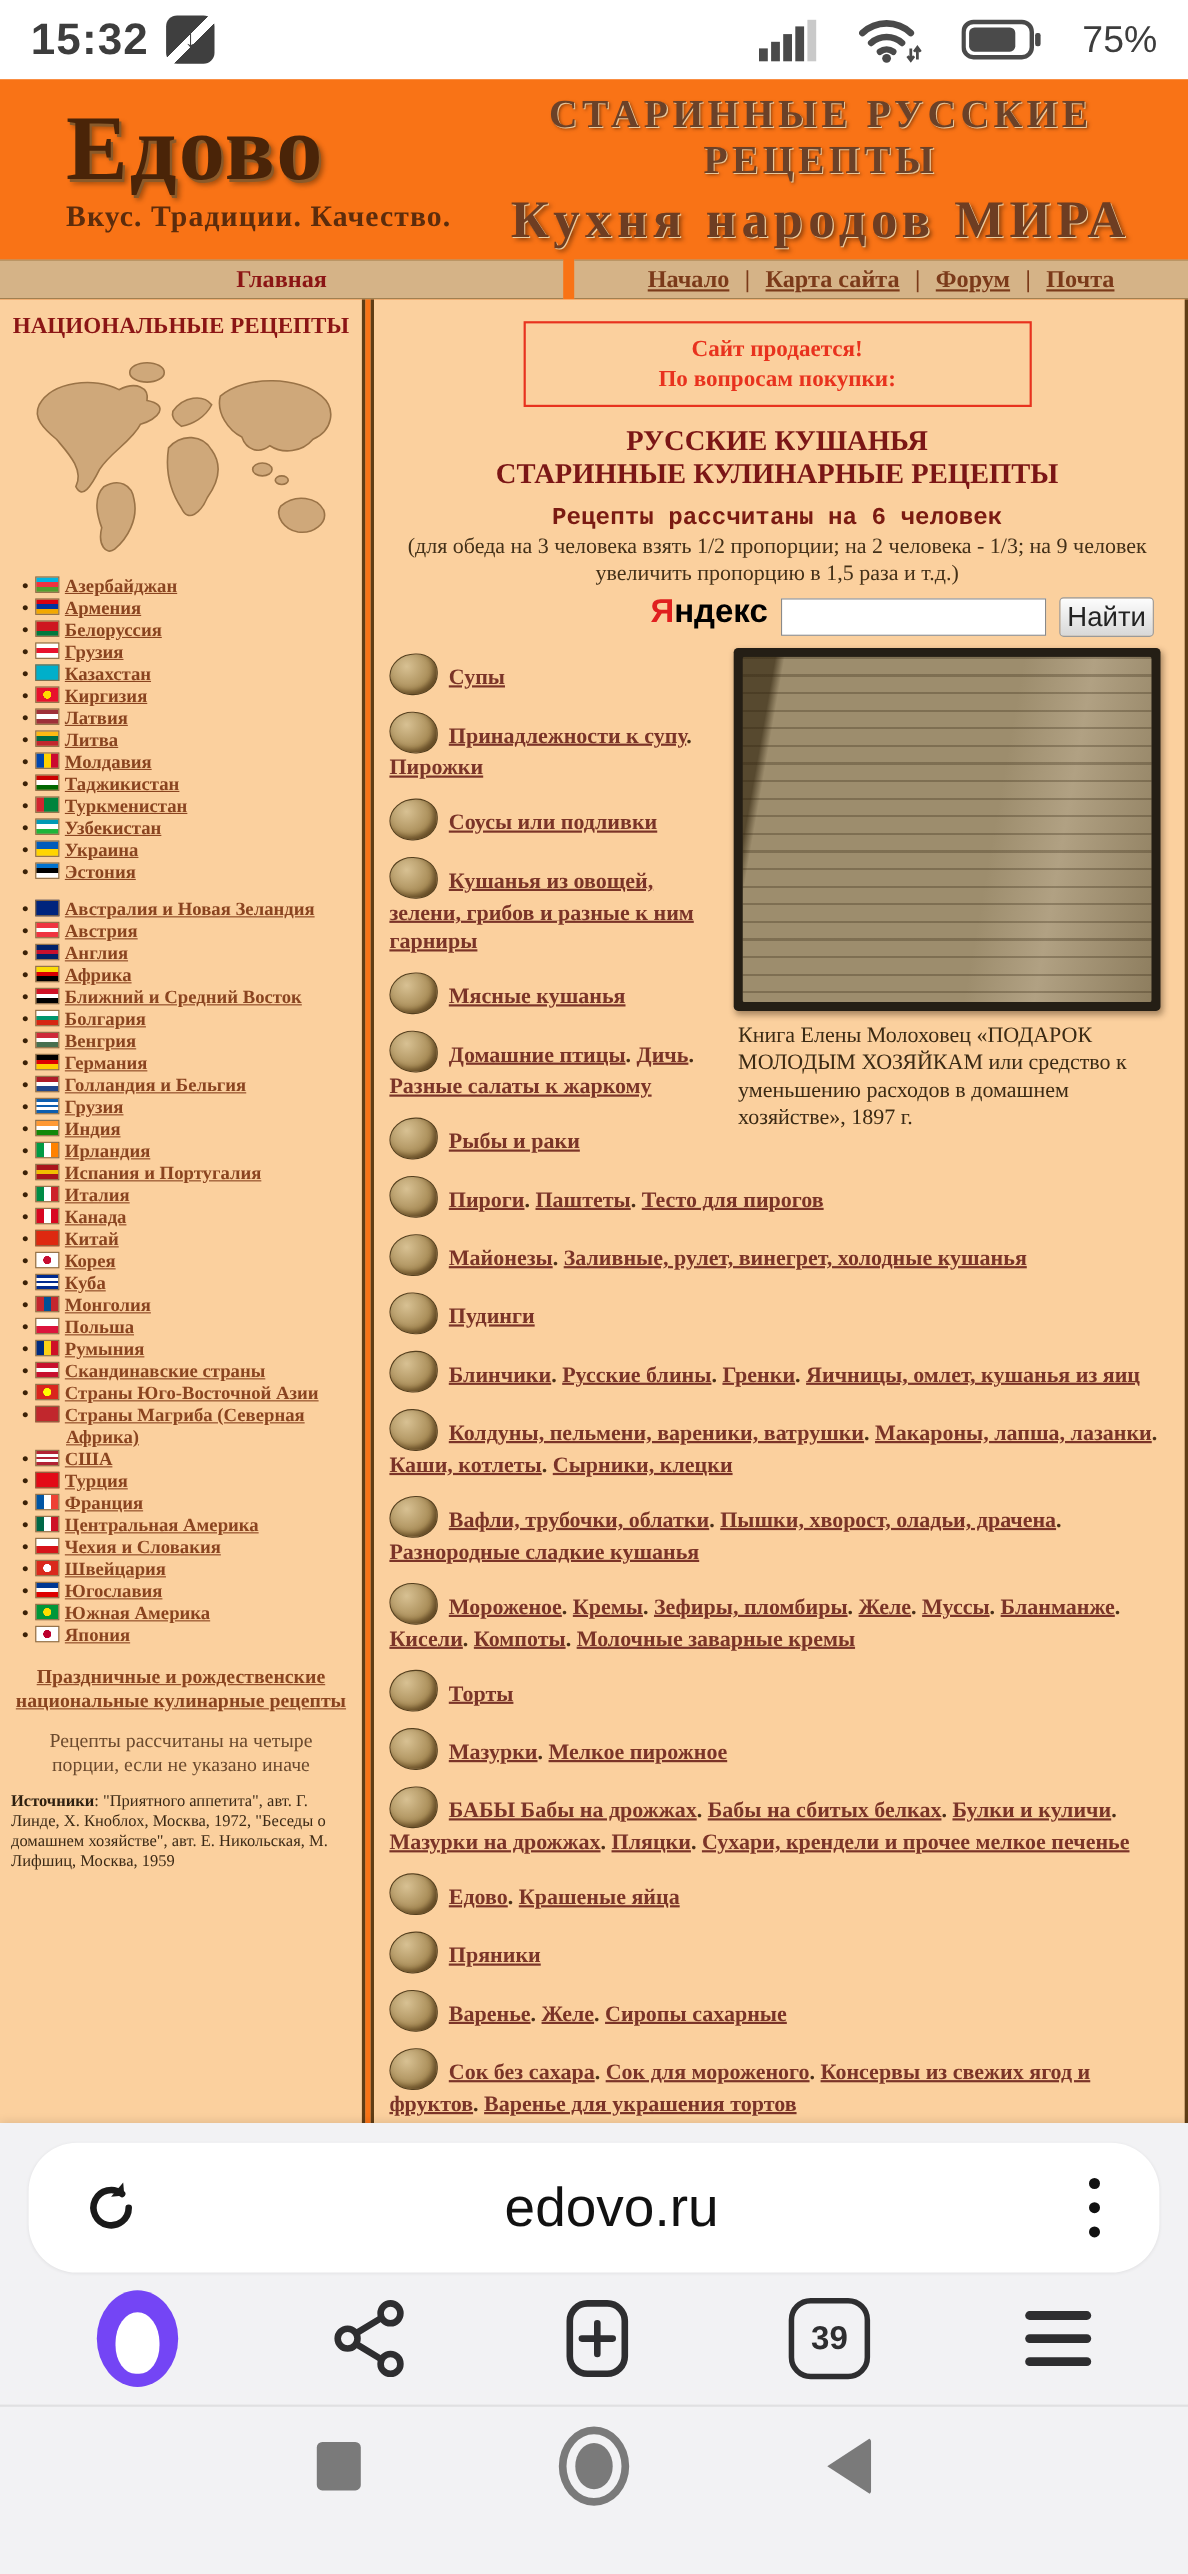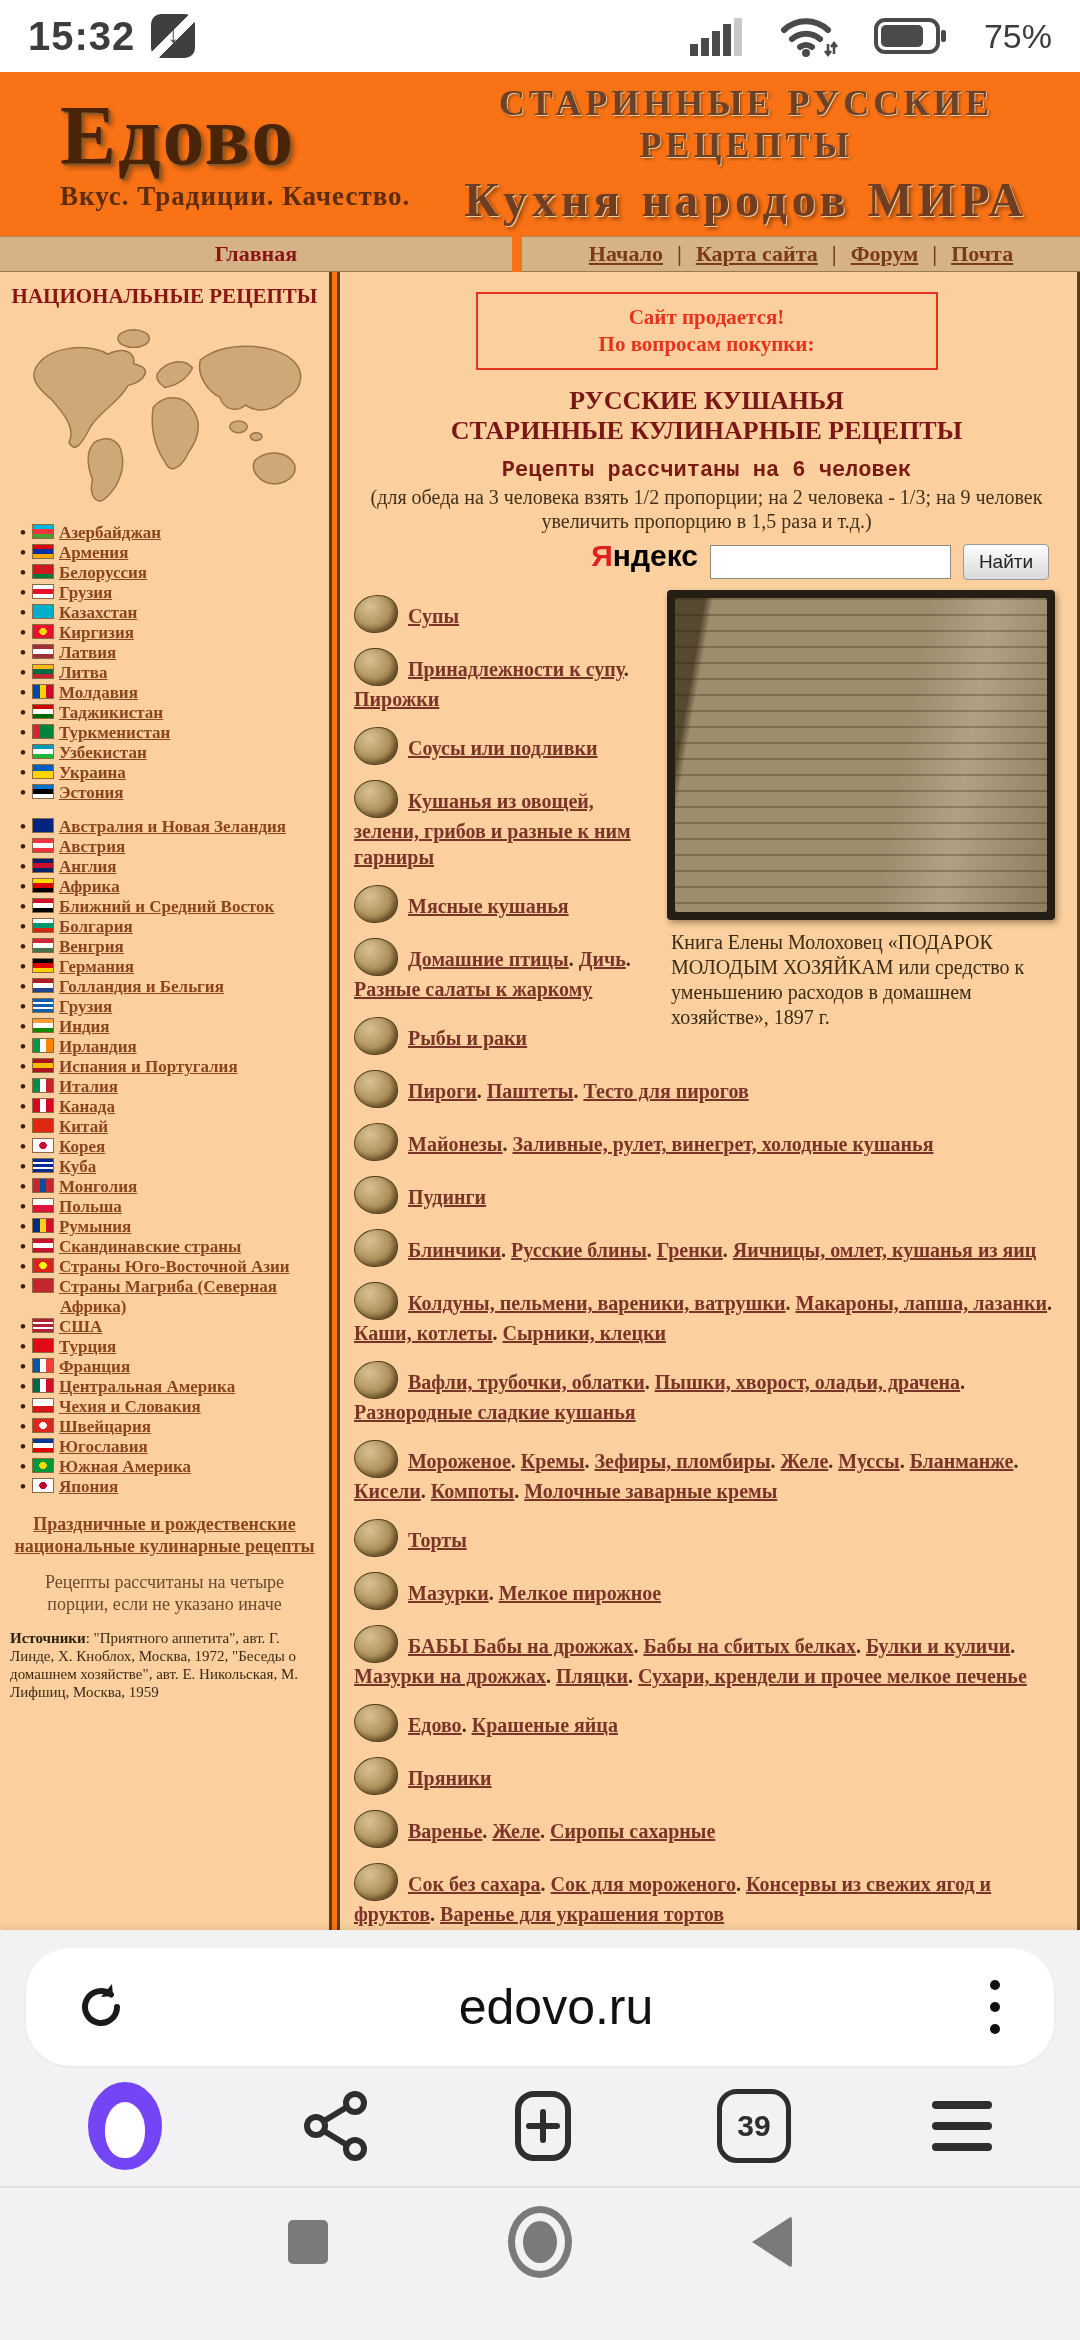--- a/index.html
+++ b/index.html
@@ -70,21 +70,21 @@
   .salebox .email{color:#3a2a18;text-decoration:underline;cursor:pointer;}
   .mainheads{text-align:center;font-size:26px;line-height:30px;font-weight:700;color:#7b1616;
              margin:16px 0 12px;}
   .pbold{text-align:center;font-size:22px;font-weight:700;color:#7a1a12;margin:2px 0 2px;font-family:Liberation Mono, monospace;}
   .pnote{text-align:center;font-size:20px;line-height:24px;color:#433018;margin:0 10px 6px;}
   .searchrow{text-align:right;padding-right:10px;margin:4px 0 8px;white-space:nowrap;}
   .ylogo{font-family:"Liberation Sans",sans-serif;font-weight:700;font-size:30px;color:#000;}
   .ylogo .ya{color:#e01f1f;}
   .yinput{width:235px;height:30px;border:1px solid #8a8a8a;background:#fff;margin:0 8px;
           vertical-align:middle;font-size:18px;}
-  .ybtn{height:36px;width:86px;font-size:19px;color:#222;vertical-align:middle;cursor:pointer;
+  .ybtn{height:36px;width:86px;font-size:25px;color:#222;vertical-align:middle;cursor:pointer;
         background:linear-gradient(#fdfdfd,#d8d8d8);border:1px solid #9a9a9a;border-radius:4px;
         font-family:"Liberation Sans",sans-serif;}
 
   .book-wrap{float:right;width:396px;margin:2px 0 8px 14px;}
   .book-img{width:388px;height:330px;margin:0 auto;background:#241e15;border-radius:4px;
             padding:8px;box-sizing:border-box;box-shadow:2px 3px 6px rgba(40,20,0,.4);}
   .book-page{width:100%;height:100%;border-radius:2px;
      background:
        repeating-linear-gradient(to bottom, rgba(45,32,12,.28) 0 2px, transparent 2px 16px),
        linear-gradient(100deg,#57492f 0 7%, #9d8d6d 9% 60%, #b1a183 75%, #8d7d5e 100%);}

